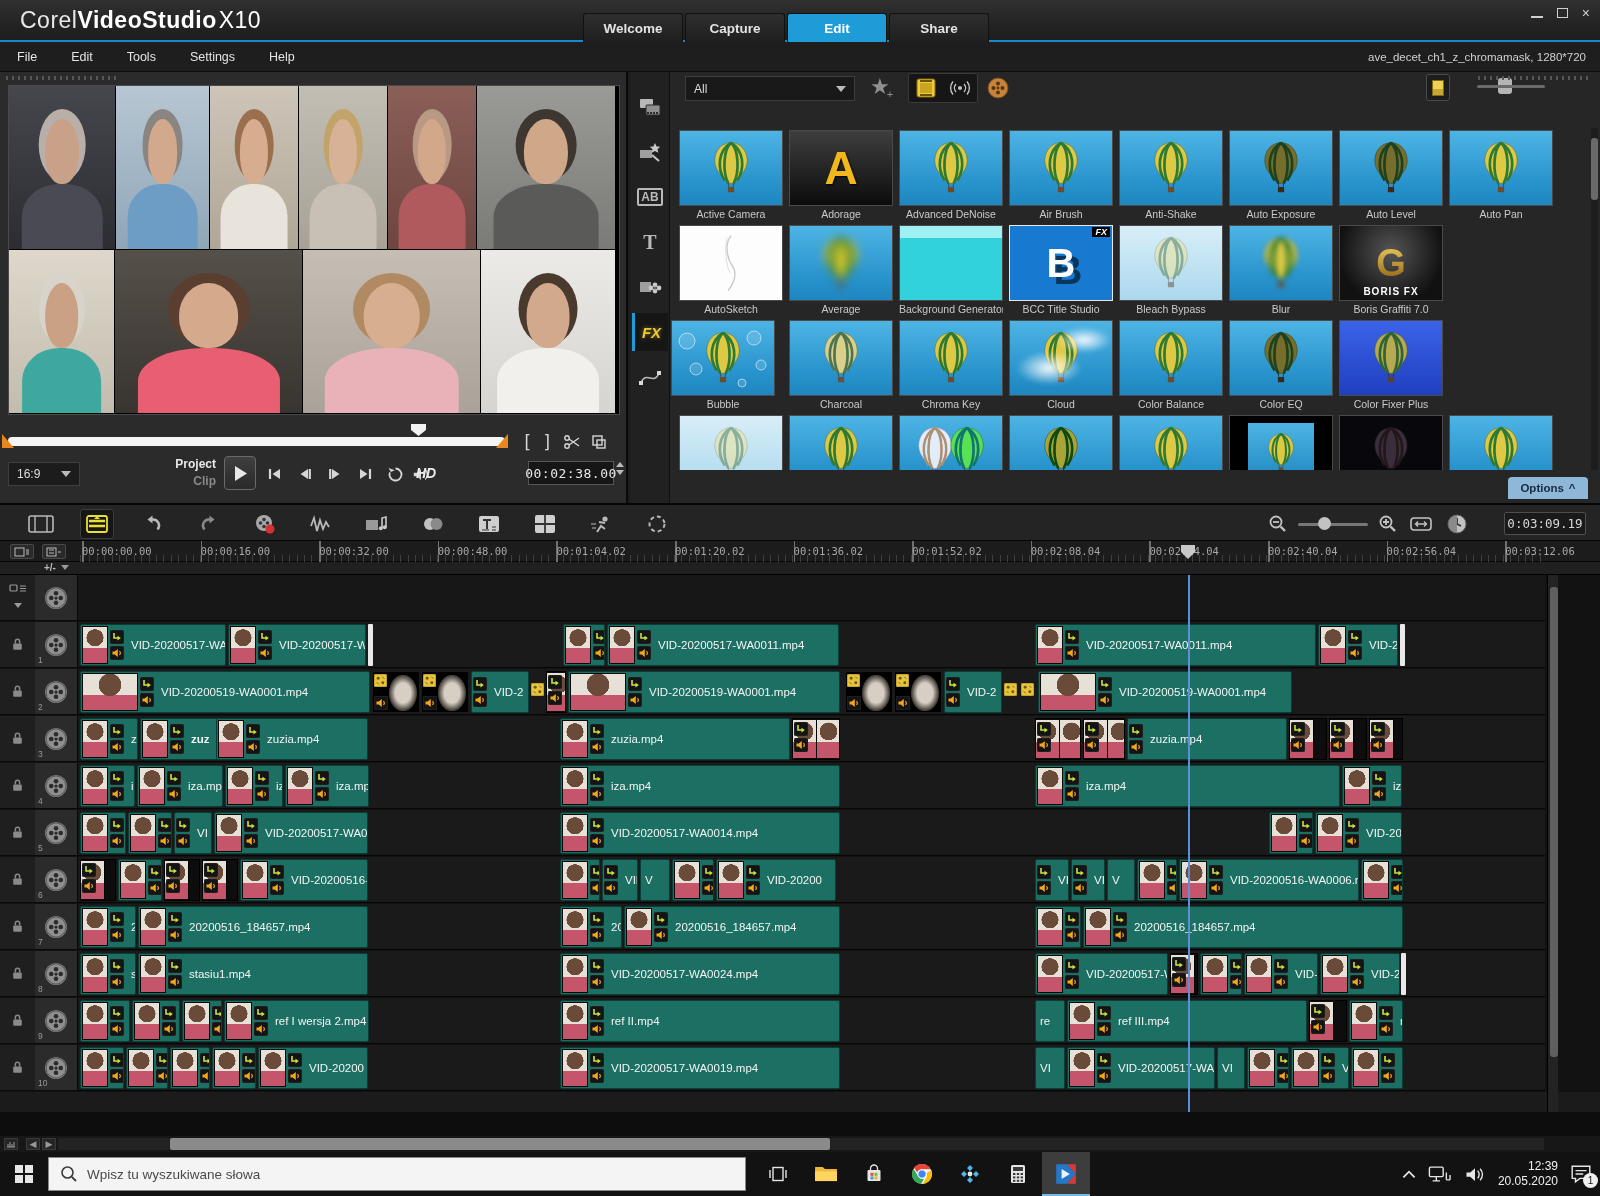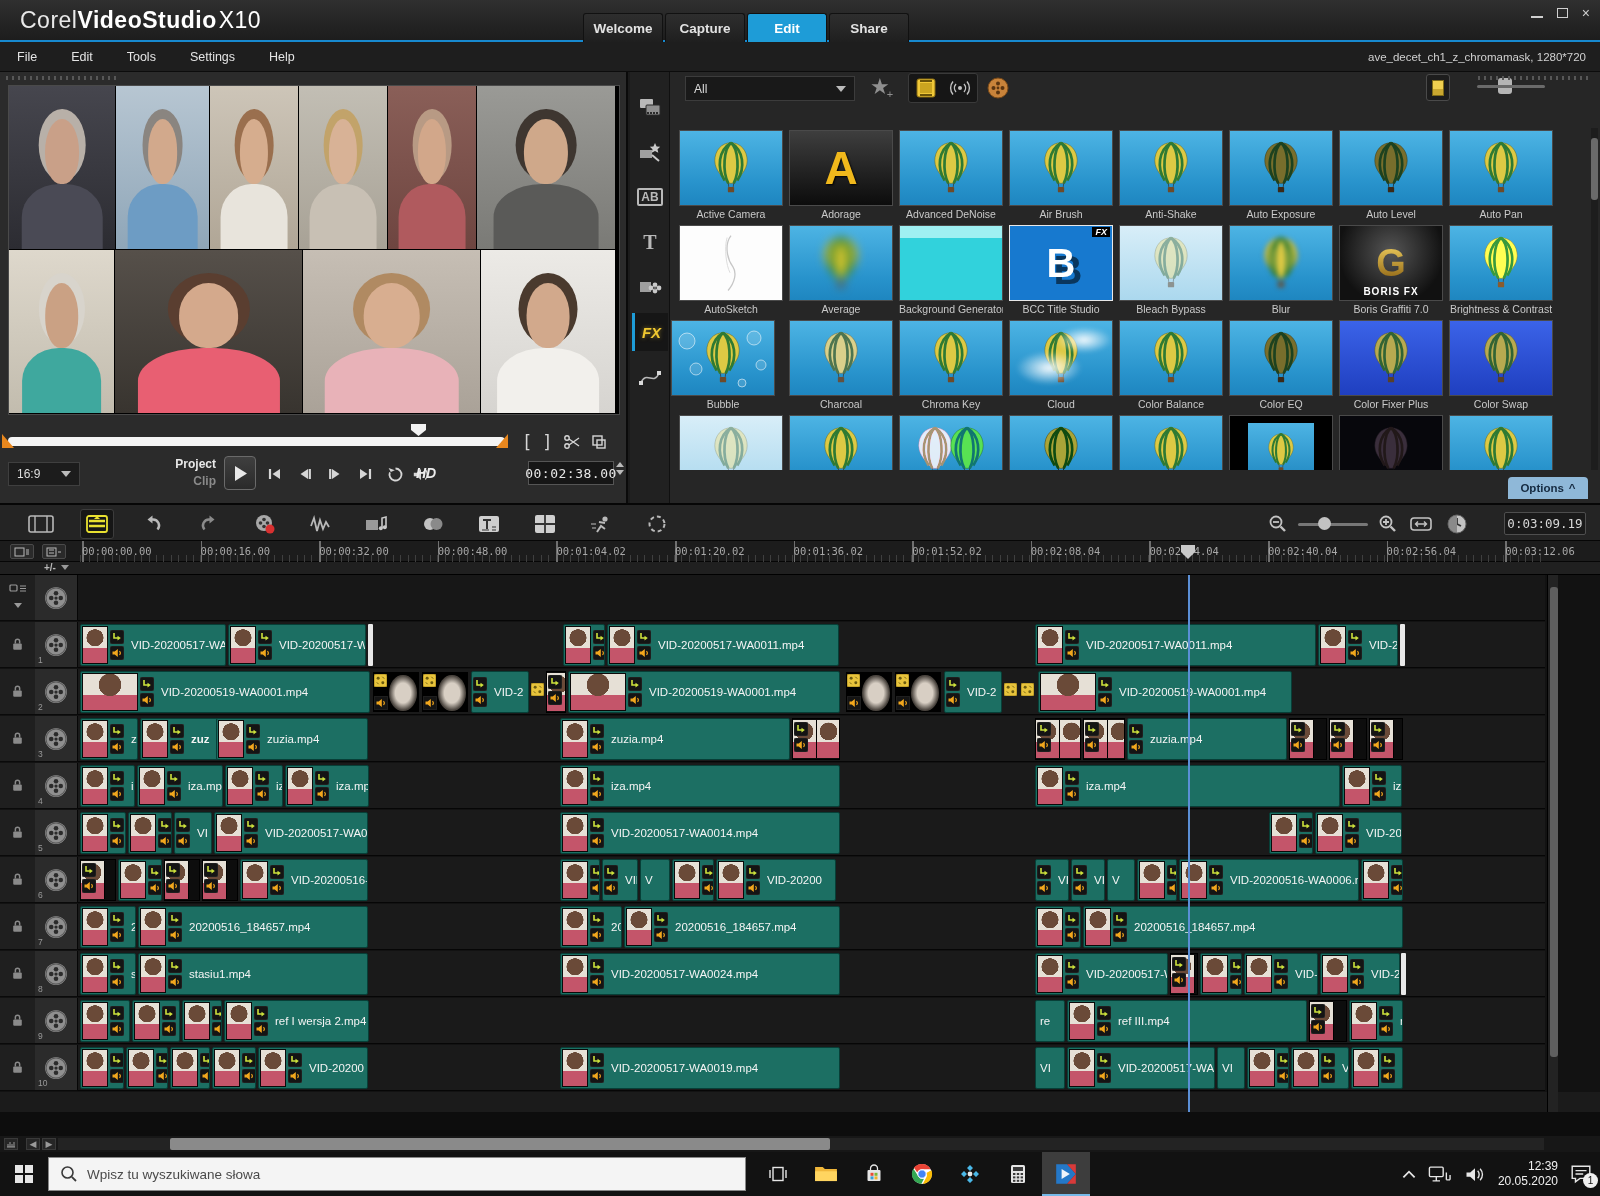--- a/index.html
+++ b/index.html
@@ -10,21 +10,21 @@
   svg{display:block}
 
   
   .titlebar{position:absolute;left:0;top:0;width:1600px;height:42px;
     background:linear-gradient(#303030,#222 70%,#1d1d1d);border-bottom:2px solid #1789cf}
   .brand{position:absolute;left:20px;top:7px;color:#fff;font-size:23px;letter-spacing:.5px}
   .brand .b1{font-weight:400;color:#e8e8e8}
   .brand .b2{font-weight:700}
   .brand .b3{font-weight:300;margin-left:2px}
   .tabs{position:absolute;left:583px;top:13px;display:flex}
-  .tab{width:80px;height:29px;display:flex;align-items:center;justify-content:center;
+  .tab{width:100px;height:29px;display:flex;align-items:center;justify-content:center;
     background:linear-gradient(#2e2e2e,#1f1f1f);color:#e2e2e2;font-size:13.5px;font-weight:700;
     border:1px solid #111;border-bottom:none;border-radius:3px 3px 0 0;margin-right:2px;cursor:default}
   .tab.active{background:#1e9cd7;color:#fff}
   .winctl{position:absolute;right:10px;top:6px;display:flex;gap:14px;align-items:center}
   .winctl span{color:#cfcfcf;font-size:14px;line-height:14px}
   .wc-min{width:12px;border-bottom:2px solid #cfcfcf;height:10px}
   .wc-max{width:11px;height:10px;border:1.5px solid #cfcfcf}
 
   
   .menubar{position:absolute;left:0;top:42px;width:1600px;height:30px;background:#1e1e1e;
@@ -673,35 +673,20 @@
           </div>
           <div class="fx-label">Blur</div>
         </div>
         <div class="fx-cell" style="left: 668px; top: 97px;">
           <div class="fx-thumb v-boris">
             <span class="bigG">G</span>
             <span class="btxt">BORIS FX</span>
           </div>
           <div class="fx-label">Boris Graffiti 7.0</div>
         </div>
-        <div class="fx-cell" style="left: 778px; top: 97px;">
-          <div class="fx-thumb v-bright">
-            <svg class="bsvg " viewBox="0 0 44 60">
-    <path class="env" d="M22 2 C33 2 40 11 40 22 C40 33 30 41 25.5 47 L18.5 47 C14 41 4 33 4 22 C4 11 11 2 22 2 Z"></path>
-    <path class="st" d="M22 2 C14 8 12 34 19 47"></path>
-    <path class="st" d="M22 2 C30 8 32 34 25 47"></path>
-    <path class="st" d="M22 2 C8 10 6 30 15 44"></path>
-    <path class="st" d="M22 2 C36 10 38 30 29 44"></path>
-    <line class="rope" x1="19" y1="47" x2="19.5" y2="51"></line>
-              <line class="rope" x1="25" y1="47" x2="24.5" y2="51"></line>
-    <rect class="bask" x="18.5" y="51" width="7" height="6" rx="1"></rect>
-            </svg>
-          </div>
-          <div class="fx-label">Brightness &amp; Contrast</div>
-        </div>
         <div class="fx-cell" style="left: 0; top: 192px;">
           <div class="fx-thumb v-bubble">
             <svg class="bsvg " viewBox="0 0 44 60">
     <path class="env" d="M22 2 C33 2 40 11 40 22 C40 33 30 41 25.5 47 L18.5 47 C14 41 4 33 4 22 C4 11 11 2 22 2 Z"></path>
     <path class="st" d="M22 2 C14 8 12 34 19 47"></path>
     <path class="st" d="M22 2 C30 8 32 34 25 47"></path>
     <path class="st" d="M22 2 C8 10 6 30 15 44"></path>
     <path class="st" d="M22 2 C36 10 38 30 29 44"></path>
     <line class="rope" x1="19" y1="47" x2="19.5" y2="51"></line>
               <line class="rope" x1="25" y1="47" x2="24.5" y2="51"></line>
@@ -803,35 +788,20 @@
     <path class="st" d="M22 2 C14 8 12 34 19 47"></path>
     <path class="st" d="M22 2 C30 8 32 34 25 47"></path>
     <path class="st" d="M22 2 C8 10 6 30 15 44"></path>
     <path class="st" d="M22 2 C36 10 38 30 29 44"></path>
     <line class="rope" x1="19" y1="47" x2="19.5" y2="51"></line>
               <line class="rope" x1="25" y1="47" x2="24.5" y2="51"></line>
     <rect class="bask" x="18.5" y="51" width="7" height="6" rx="1"></rect>
             </svg>
           </div>
           <div class="fx-label">Color Fixer Plus</div>
-        </div>
-        <div class="fx-cell" style="left: 778px; top: 192px;">
-          <div class="fx-thumb v-deep">
-            <svg class="bsvg " viewBox="0 0 44 60">
-    <path class="env" d="M22 2 C33 2 40 11 40 22 C40 33 30 41 25.5 47 L18.5 47 C14 41 4 33 4 22 C4 11 11 2 22 2 Z"></path>
-    <path class="st" d="M22 2 C14 8 12 34 19 47"></path>
-    <path class="st" d="M22 2 C30 8 32 34 25 47"></path>
-    <path class="st" d="M22 2 C8 10 6 30 15 44"></path>
-    <path class="st" d="M22 2 C36 10 38 30 29 44"></path>
-    <line class="rope" x1="19" y1="47" x2="19.5" y2="51"></line>
-              <line class="rope" x1="25" y1="47" x2="24.5" y2="51"></line>
-    <rect class="bask" x="18.5" y="51" width="7" height="6" rx="1"></rect>
-            </svg>
-          </div>
-          <div class="fx-label">Color Swap</div>
         </div>
         <div class="fx-cell" style="left: 8px; top: 287px;">
           <div class="fx-thumb v-pale">
             <svg class="bsvg " viewBox="0 0 44 60">
     <path class="env" d="M22 2 C33 2 40 11 40 22 C40 33 30 41 25.5 47 L18.5 47 C14 41 4 33 4 22 C4 11 11 2 22 2 Z"></path>
     <path class="st" d="M22 2 C14 8 12 34 19 47"></path>
     <path class="st" d="M22 2 C30 8 32 34 25 47"></path>
     <path class="st" d="M22 2 C8 10 6 30 15 44"></path>
     <path class="st" d="M22 2 C36 10 38 30 29 44"></path>
     <line class="rope" x1="19" y1="47" x2="19.5" y2="51"></line>
@@ -2514,20 +2484,36 @@
                 <path d="M7.5 5.8 L10.8 8 L7.5 10.4 z" fill="#cde23c"></path>
               </svg>
               <svg width="14" height="14" viewBox="0 0 14 14">
                 <rect width="14" height="14" rx="2" fill="#141414" stroke="#3c3c3c" stroke-width=".5"></rect>
                 <path d="M2.5 5.5 h2.2 L7.8 3 v8 L4.7 8.5 H2.5 z" fill="#f2a71d"></path>
                 <path d="M9.5 5 a3 3 0 0 1 0 4" fill="none" stroke="#f2a71d" stroke-width="1.1"></path>
               </svg>
             </div>
             <span class="lbl">ref I wersja 2.mp4</span>
           </div>
+          <div class="clip" style="left: 482px; width: 280px;">
+            <div class="thumb pg"></div>
+            <div class="chip">
+              <svg width="14" height="14" viewBox="0 0 14 14">
+                <rect width="14" height="14" rx="2" fill="#141414" stroke="#3c3c3c" stroke-width=".5"></rect>
+                <path d="M4 3 v5 h4" fill="none" stroke="#cde23c" stroke-width="1.6"></path>
+                <path d="M7.5 5.8 L10.8 8 L7.5 10.4 z" fill="#cde23c"></path>
+              </svg>
+              <svg width="14" height="14" viewBox="0 0 14 14">
+                <rect width="14" height="14" rx="2" fill="#141414" stroke="#3c3c3c" stroke-width=".5"></rect>
+                <path d="M2.5 5.5 h2.2 L7.8 3 v8 L4.7 8.5 H2.5 z" fill="#f2a71d"></path>
+                <path d="M9.5 5 a3 3 0 0 1 0 4" fill="none" stroke="#f2a71d" stroke-width="1.1"></path>
+              </svg>
+            </div>
+            <span class="lbl">ref II.mp4</span>
+          </div>
           <div class="clip" style="left: 957px; width: 30px;">
             <span class="lbl">re</span>
           </div>
           <div class="clip" style="left: 989px; width: 240px;">
             <div class="thumb pg"></div>
             <div class="chip">
               <svg width="14" height="14" viewBox="0 0 14 14">
                 <rect width="14" height="14" rx="2" fill="#141414" stroke="#3c3c3c" stroke-width=".5"></rect>
                 <path d="M4 3 v5 h4" fill="none" stroke="#cde23c" stroke-width="1.6"></path>
                 <path d="M7.5 5.8 L10.8 8 L7.5 10.4 z" fill="#cde23c"></path>

